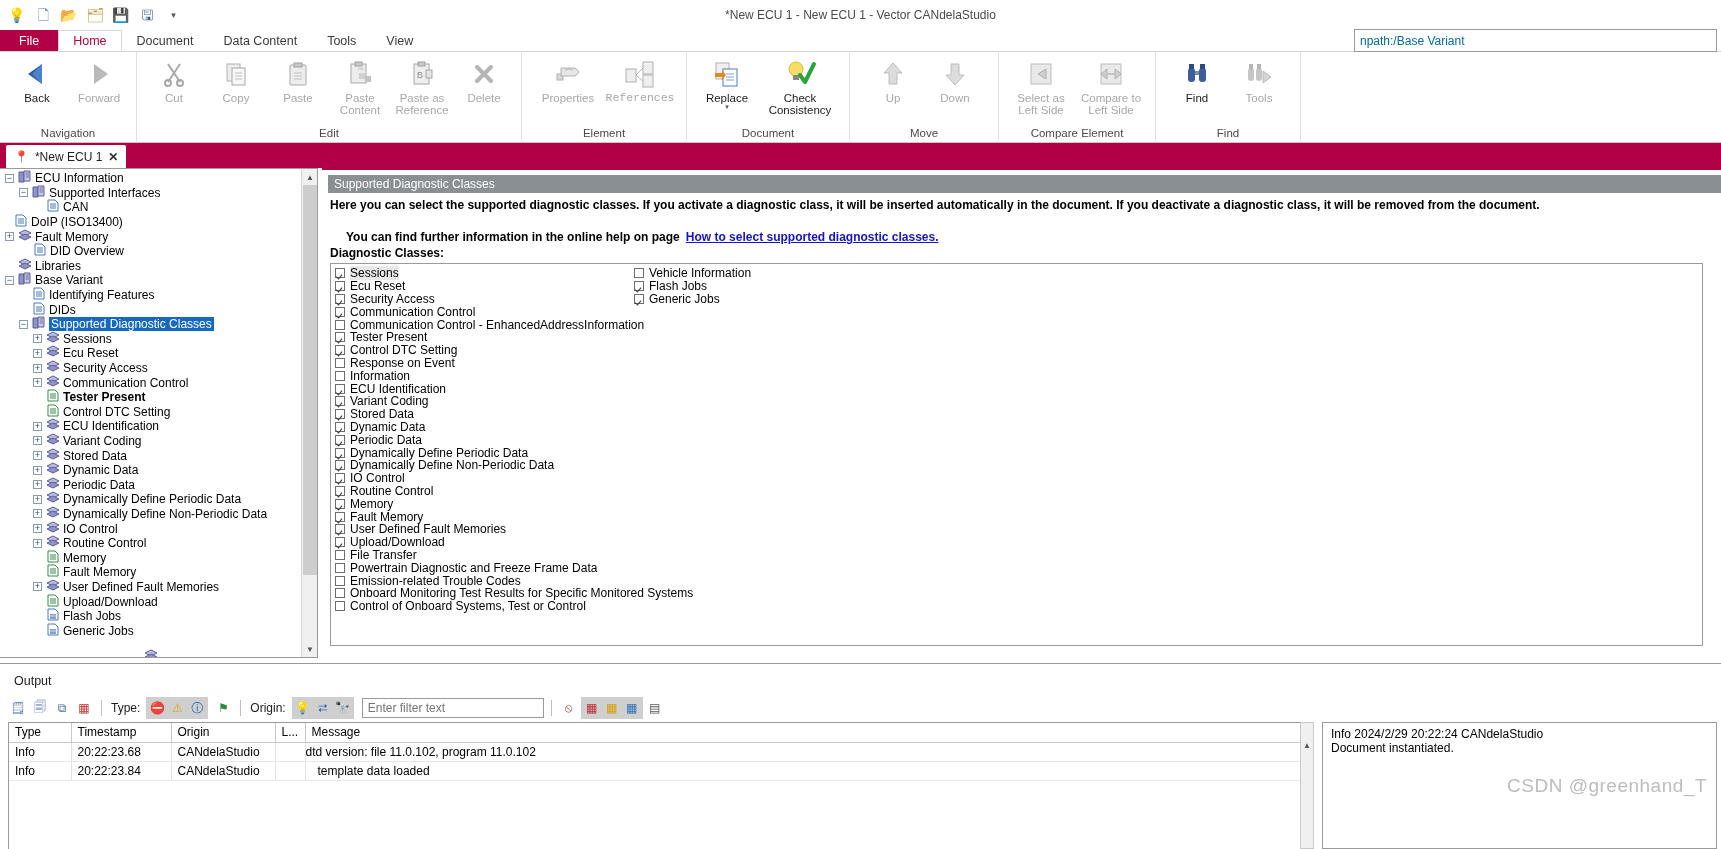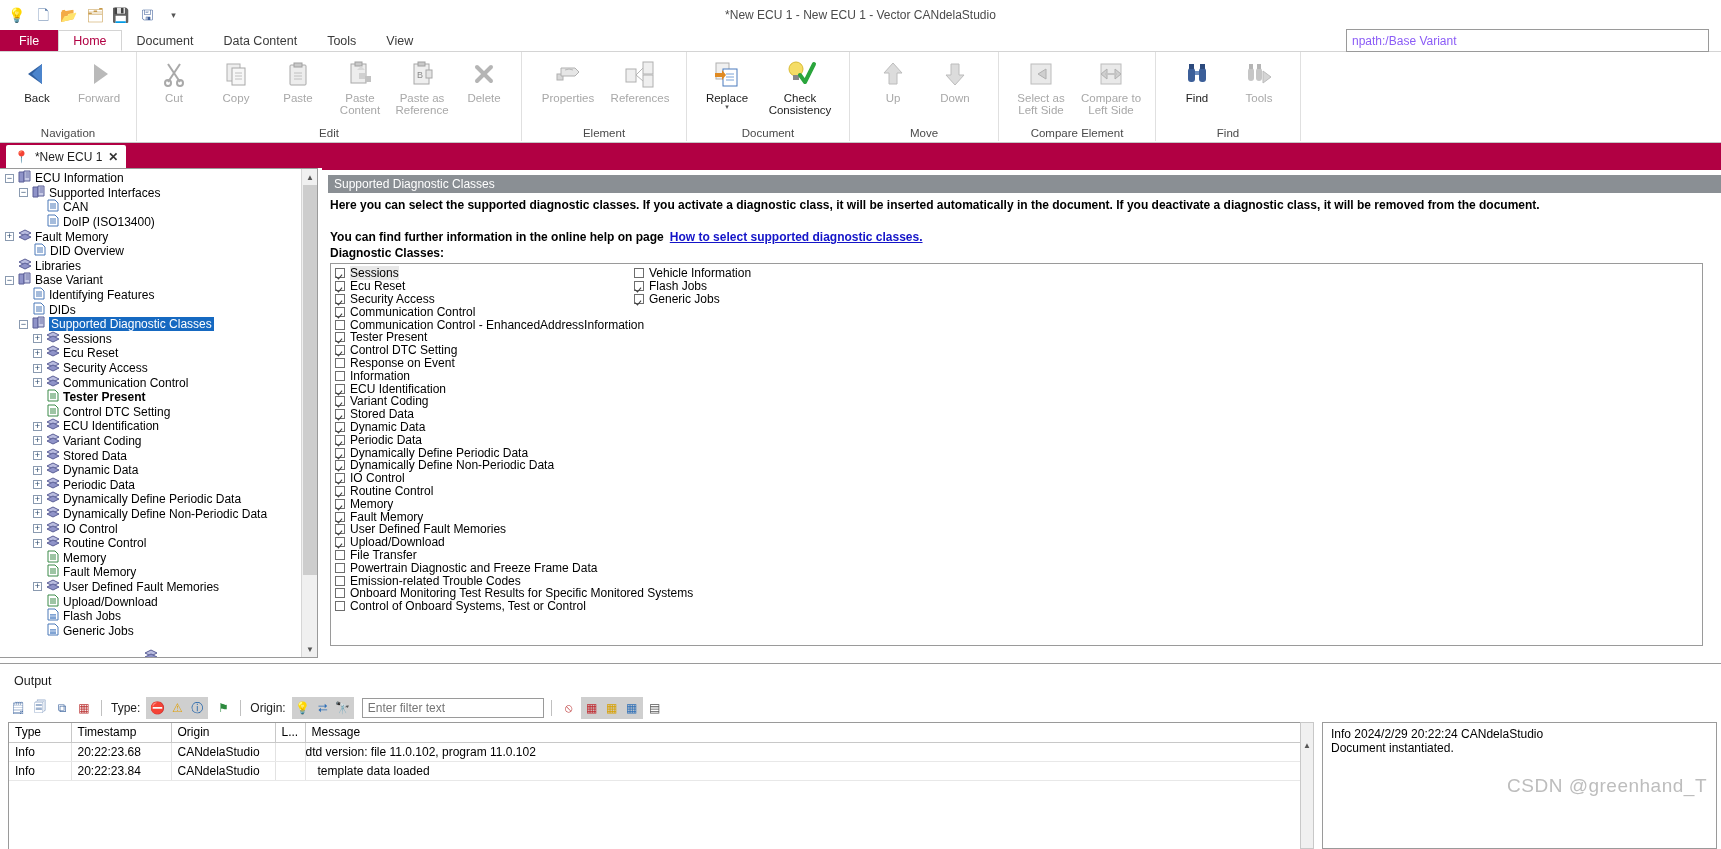--- a/index.html
+++ b/index.html
@@ -75,24 +75,24 @@
   }
   .ritem.dis .lb { color: #a8a8a8; }
   .rgroup-title {
     font-size: 11.5px; color: #4a4a4a; position: absolute; bottom: 2px;
     width: 100%; text-align: center;
   }
   .dropcaret { font-size: 7px; color: #555; line-height: 5px; }
 
   
   .pathbox {
-    position: absolute; right: 12px; top: 29px; width: 363px; height: 23px;
+    position: absolute; right: 4px; top: 29px; width: 363px; height: 23px;
     border: 1px solid #9a9a9a; background: #fff;
     display: flex; align-items: center; padding: 0 5px;
-    font-size: 12px; color: #8b5cf6;
+    font-size: 12px; color: #0369a1;
   }
 
   
   .doctabs {
     position: absolute; left: 0; top: 143px; width: 1721px; height: 25px;
     background: #b10043;
   }
   .doctab {
     position: absolute; left: 6px; top: 2px; height: 23px;
     background: #ffffff; display: flex; align-items: center; gap: 6px;
@@ -143,21 +143,21 @@
     background: #fff; border-top: 2px solid #b10043;
   }
   .content-head {
     position: absolute; left: 6px; top: 5px; right: 0; height: 18px;
     background: #8a8f94; color: #fff; font-size: 12px;
     display: flex; align-items: center; padding-left: 6px;
   }
   .content-body { position: absolute; left: 8px; top: 28px; right: 18px; bottom: 0; }
   .para { font-size: 12px; color: #000; margin: 0 0 0 0; font-weight: bold; }
   .para.p1 { position: absolute; left: 0; top: 0; }
-  .para.p2 { position: absolute; left: 0; top: 32px; display: flex; gap: 6px; align-items: baseline; text-align: right; }
+  .para.p2 { position: absolute; left: 16px; top: 32px; display: flex; gap: 6px; align-items: baseline; text-align: right; }
   .link { color: #1414c8; text-decoration: underline; cursor: pointer; }
   .para.p3 { position: absolute; left: 0; top: 48px; }
 
   .cbpanel {
     position: absolute; left: 0; top: 65px; right: 0; bottom: 12px;
     border: 1px solid #9a9a9a; background: #fff;
   }
   .cbcol { position: absolute; top: 3px; }
   .cbcol.left { left: 4px; }
   .cbcol.right { left: 303px; }
@@ -373,21 +373,21 @@
         <div class="ritem dis" style="width:72px;">
           <div class="ic">
             <svg width="30" height="28" viewBox="0 0 30 28">
                 <rect x="4" y="14" width="6" height="6" fill="#d8d8d8" stroke="#b0b0b0"></rect>
                 <path d="M8 8 L22 8 L26 12 L22 16 L8 16 Z" fill="#e6e6e6" stroke="#b0b0b0"></path>
                 <path d="M12 10 q4 -2 8 0" stroke="#b8b8b8" fill="none"></path>
               </svg>
           </div>
           <div class="lb">Properties</div>
         </div>
-        <div class="ritem dis" style="width:72px;">
+        <div class="ritem dis" style="width:72px;font-family:Liberation Mono, monospace;">
           <div class="ic">
             <svg width="32" height="28" viewBox="0 0 32 28">
                 <rect x="2" y="9" width="10" height="13" fill="#efefef" stroke="#b0b0b0"></rect>
                 <rect x="19" y="2" width="10" height="12" fill="#efefef" stroke="#b0b0b0"></rect>
                 <rect x="19" y="15" width="10" height="12" fill="#efefef" stroke="#b0b0b0"></rect>
                 <line x1="12" y1="15" x2="19" y2="8" stroke="#b5b5b5"></line>
                 <line x1="12" y1="15" x2="19" y2="21" stroke="#b5b5b5"></line>
               </svg>
           </div>
           <div class="lb">References</div>
@@ -545,21 +545,21 @@
         <div class="tnode" style="padding-left: 32px;">
           <span class="tw"></span>
           <span class="tico"><svg width="12" height="13" viewBox="0 0 12 13">
               <path d="M1 1 h7 l3 3 v8 h-10 z" fill="#fff" stroke="#4a78b8"></path>
               <line x1="3" y1="5" x2="9" y2="5" stroke="#4a78b8"></line>
               <line x1="3" y1="7" x2="9" y2="7" stroke="#4a78b8"></line>
               <line x1="3" y1="9" x2="9" y2="9" stroke="#4a78b8"></line>
             </svg></span>
           <span class="tlabel">CAN</span>
         </div>
-        <div class="tnode" style="padding-left: 32px;">
+        <div class="tnode" style="">
           <span class="tw"></span>
           <span class="tico"><svg width="12" height="13" viewBox="0 0 12 13">
               <path d="M1 1 h7 l3 3 v8 h-10 z" fill="#fff" stroke="#4a78b8"></path>
               <line x1="3" y1="5" x2="9" y2="5" stroke="#4a78b8"></line>
               <line x1="3" y1="7" x2="9" y2="7" stroke="#4a78b8"></line>
               <line x1="3" y1="9" x2="9" y2="9" stroke="#4a78b8"></line>
             </svg></span>
           <span class="tlabel">DoIP (ISO13400)</span>
         </div>
         <div class="tnode" style="padding-left: 4px;">

